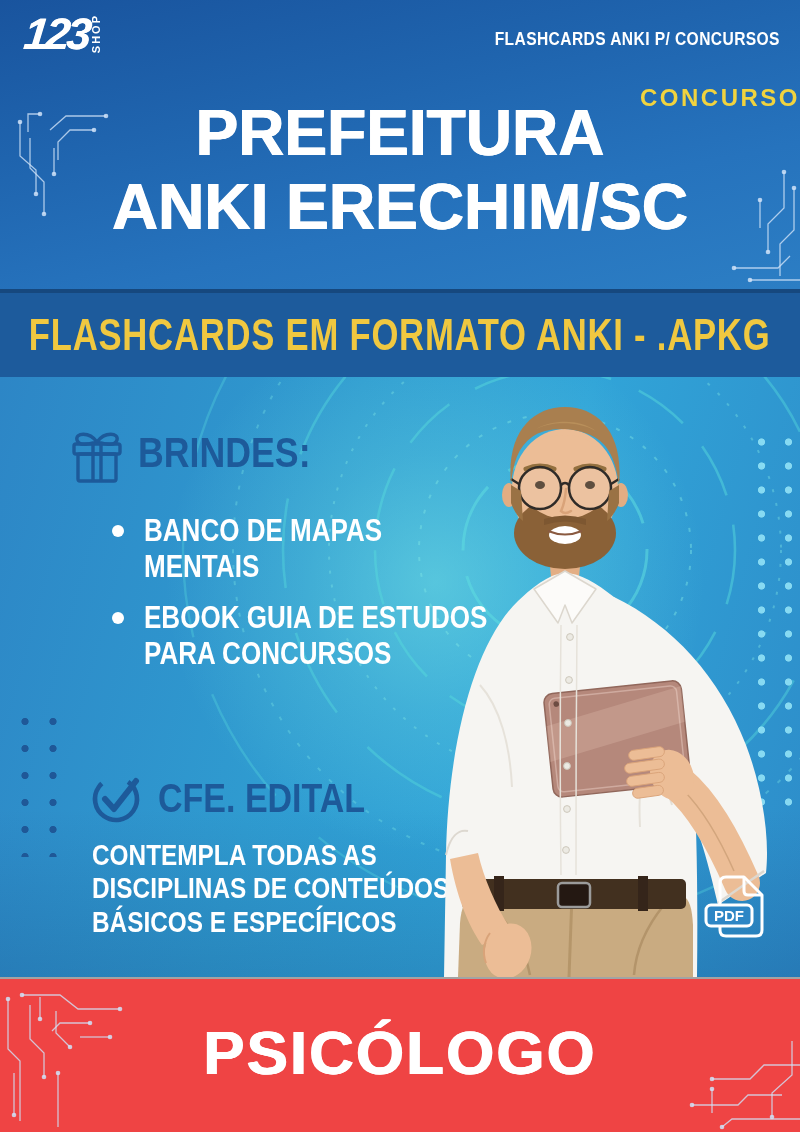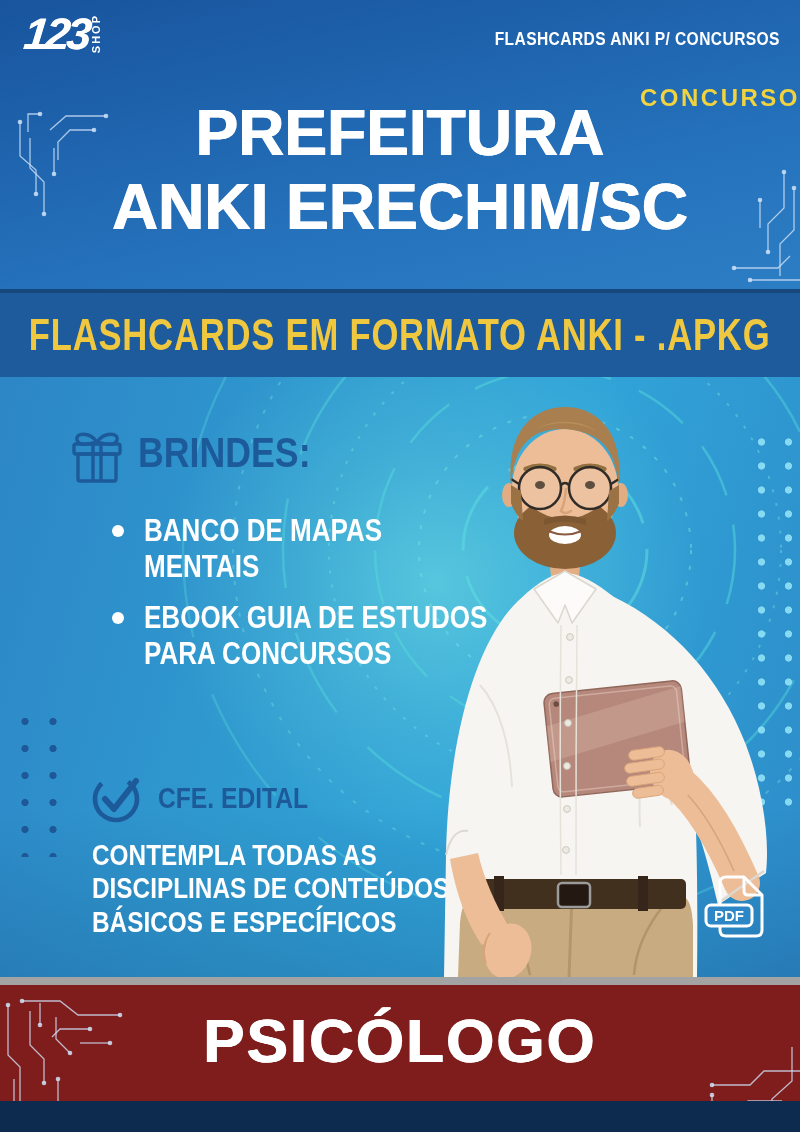--- a/index.html
+++ b/index.html
@@ -56,30 +56,30 @@
 
   .bonus-list{position:absolute;left:88px;top:120px;list-style:none;margin:16px;padding:0;}
   .bonus-list li{display:flex;margin-bottom:15px;}
   .bullet-dot{width:12px;height:12px;border-radius:50%;background:#fff;margin:12px 0 0 8px;flex:none;}
   .item-text{margin-left:20px;color:#fff;font-size:31px;font-weight:700;line-height:1.16;
     transform:scaleX(.84);transform-origin:left top;white-space:nowrap;}
   .item-text span{display:block;}
 
   .edital-heading{position:absolute;left:90px;top:394px;display:flex;align-items:center;}
   .edital-heading .check{width:54px;height:54px;}
-  .edital-heading .heading-blue{margin-left:14px;font-size:29px;}
+  .edital-heading .heading-blue{margin-left:14px;font-size:40px;}
   .edital-description{position:absolute;left:92px;top:462px;color:#fff;font-size:29px;
     font-weight:700;line-height:1.15;transform:scaleX(.84);transform-origin:left top;white-space:nowrap;}
   .edital-description span{display:block;}
 
   .person{position:absolute;left:420px;top:8px;width:380px;height:592px;}
   .pdf-badge{position:absolute;left:704px;top:497px;width:64px;height:66px;}
 
   
-  .bottom-bar{top:977px;height:124px;background:#7f1d1d;border-top:8px solid #a3a3a3;
+  .bottom-bar{top:977px;height:155px;background:#ef4444;border-top:2px solid #a3a3a3;
     box-sizing:border-box;display:flex;align-items:center;justify-content:center;}
   .role-title{color:#fff;font-size:62px;font-weight:700;letter-spacing:2px;margin-top:-6px;
     text-shadow:.6px 0 0 #fff,-.6px 0 0 #fff;}
 
   .circuit{position:absolute;}
   .circuit path{fill:none;stroke:#cfe2f8;stroke-width:1.3;opacity:.8;}
   .circuit circle{fill:#cfe2f8;opacity:.85;}
 </style>
 </head>
 <body>

